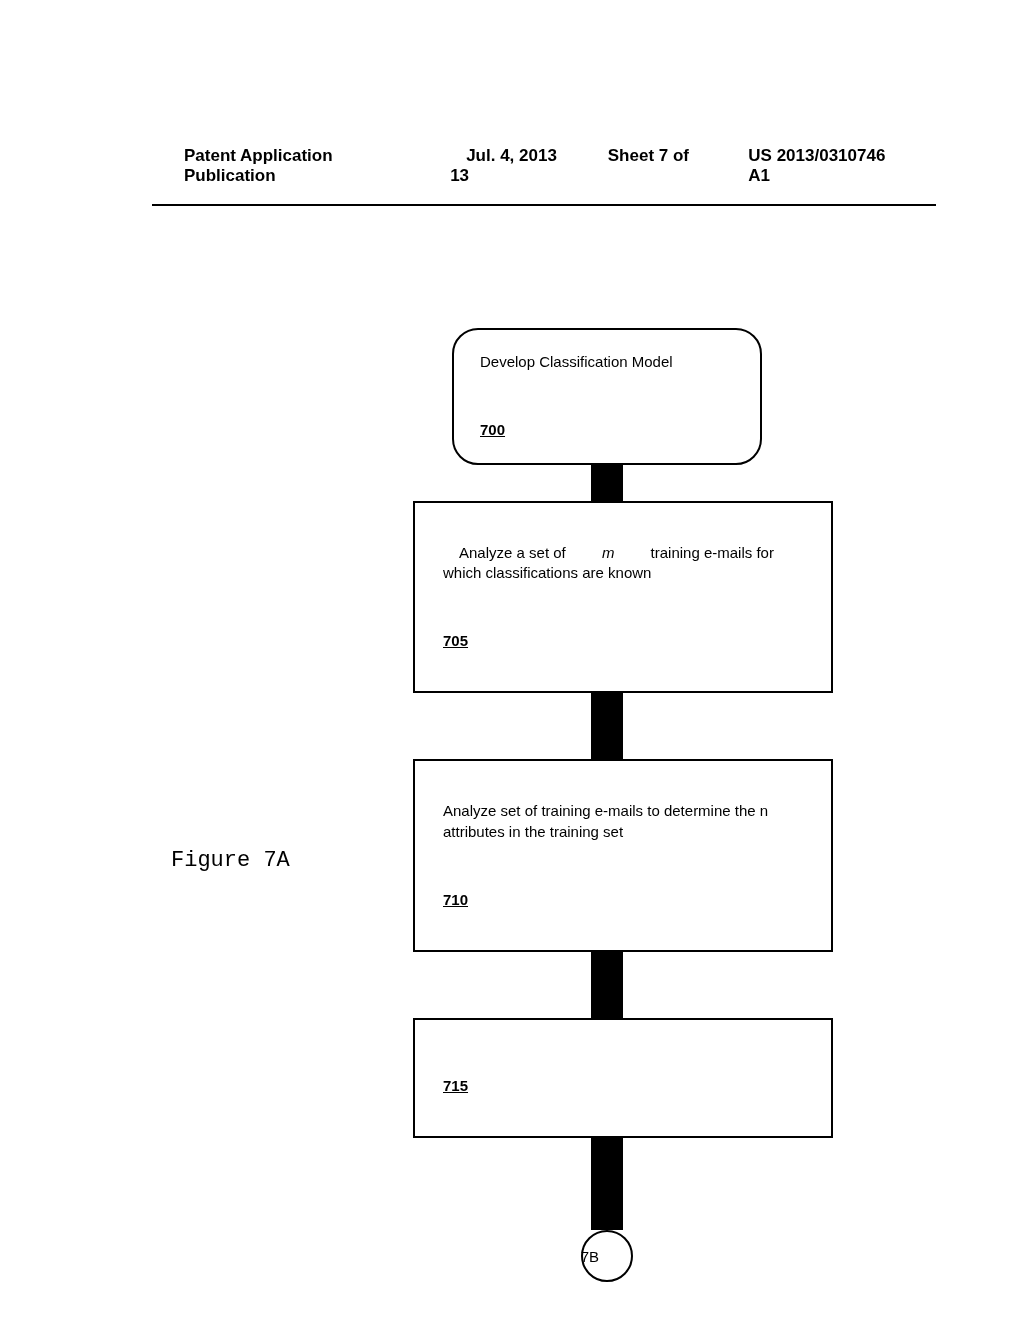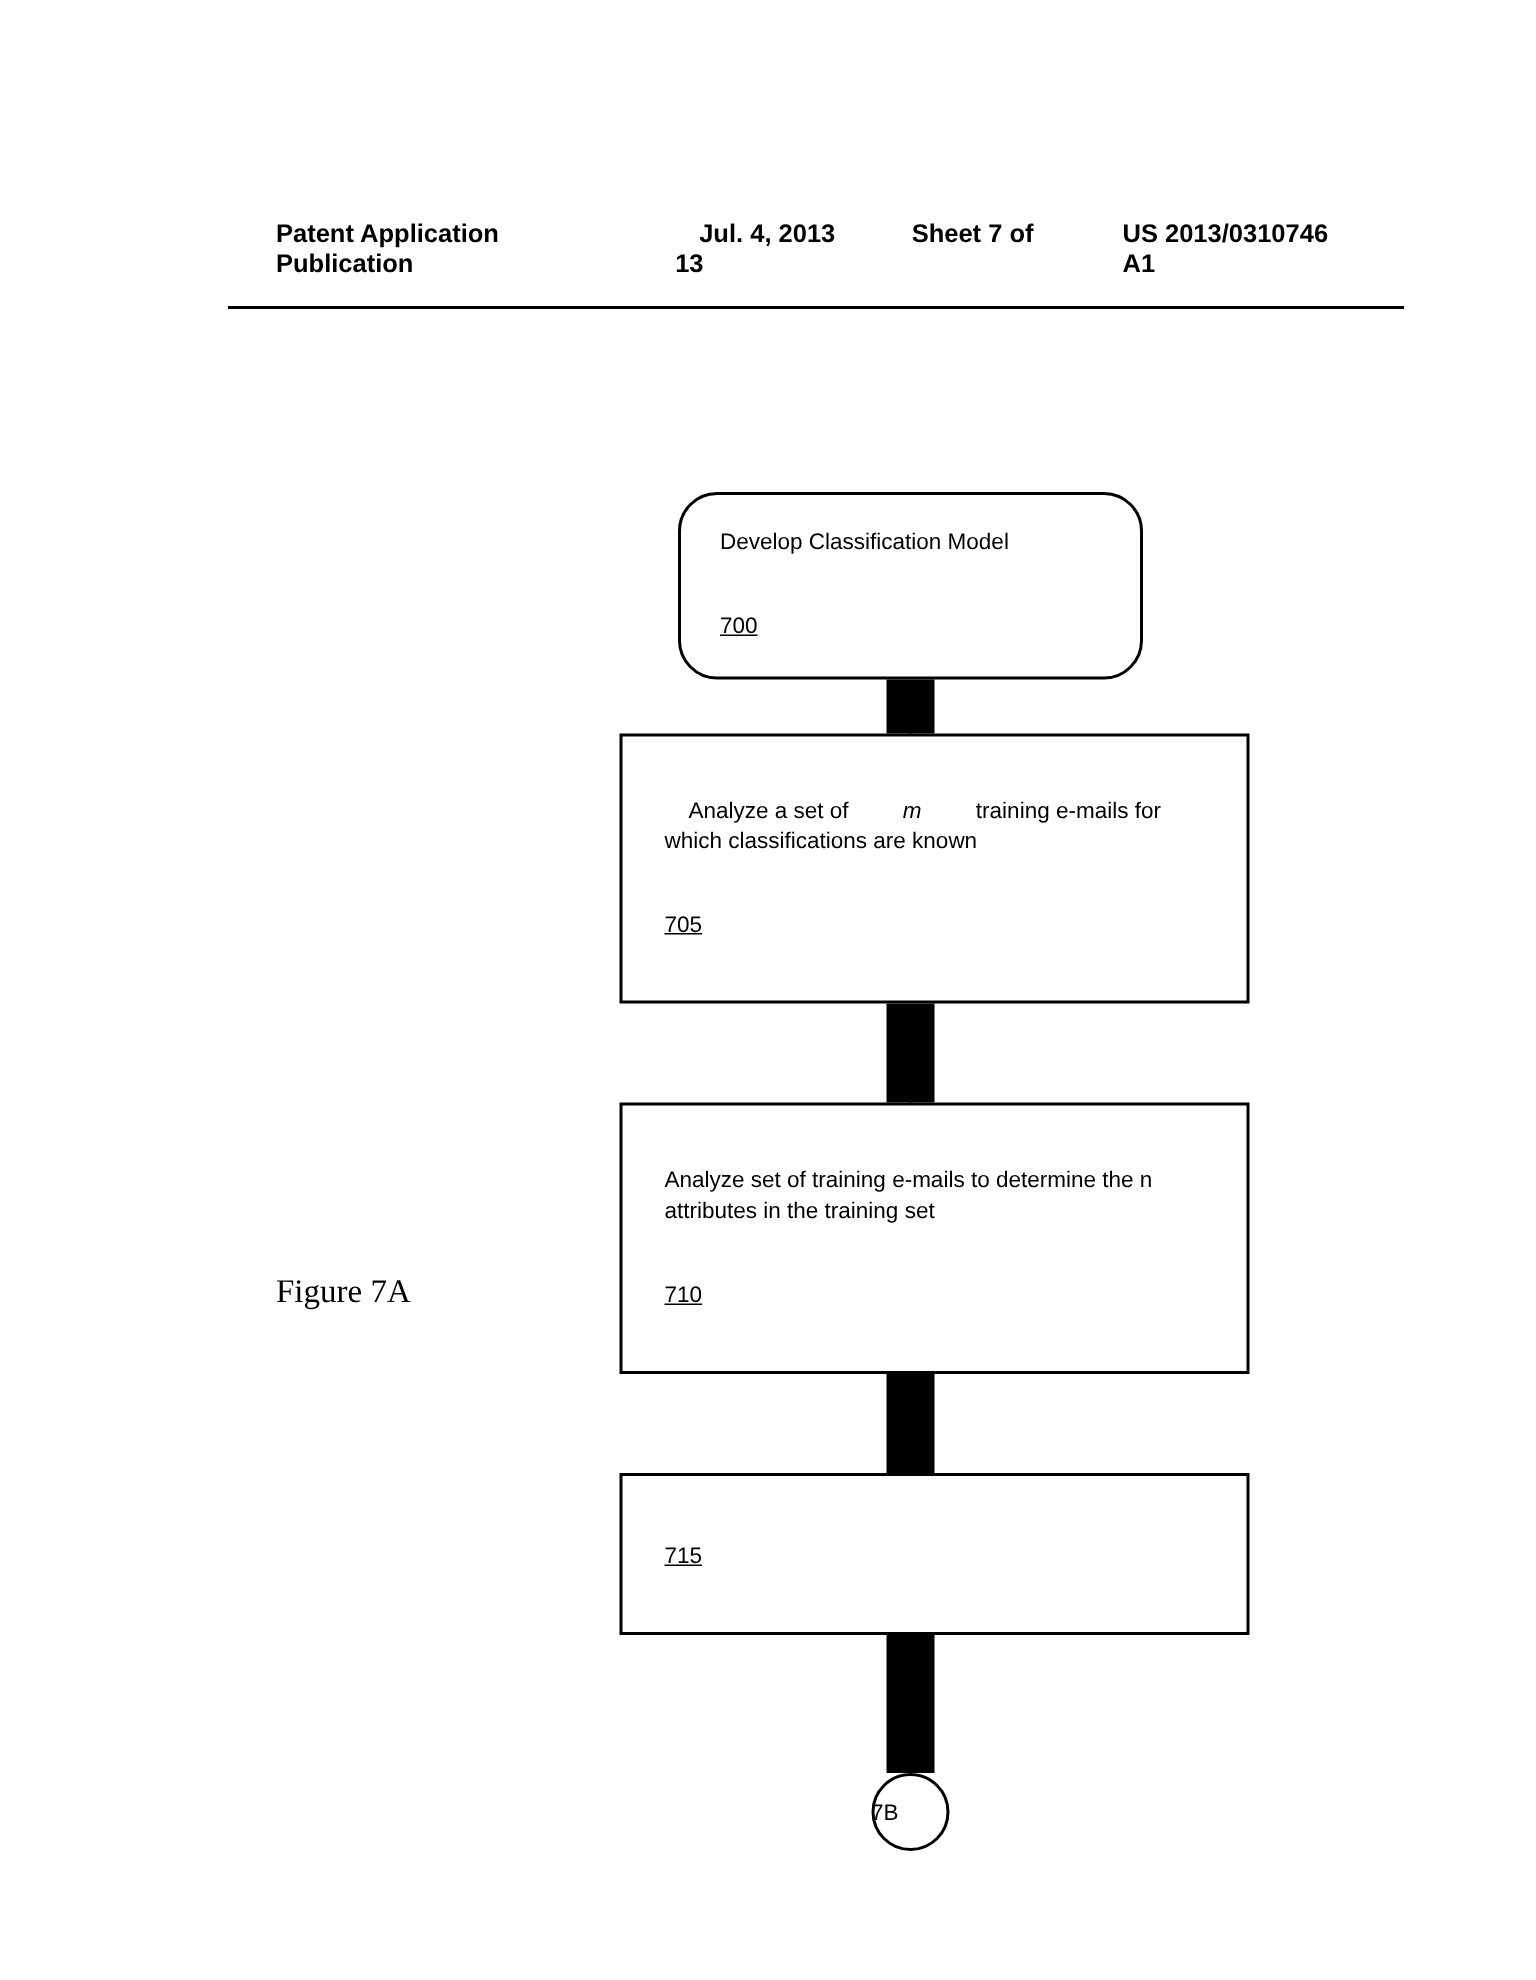--- a/index.html
+++ b/index.html
@@ -32,21 +32,22 @@
   .node {
     background: #fff;
     text-align: left;
     padding: 8px 10px;
     font-size: 15px;
     line-height: 1.35;
   }
   .node .ref {
     text-decoration: underline;
     display: inline-block;
-    margin-top: 4px;
+    margin-top: 16px;
+    font-weight: bold;
   }
 
   .terminator {
     width: 310px;
     margin: 0 auto;
     border: 2px solid #000;
     border-radius: 26px;
     padding: 6px 10px;
   }
 
@@ -88,23 +89,23 @@
   }
   .arrow-short { height: 36px; }
   .arrow-med { height: 66px; }
   .arrow-long { height: 92px; }
 
   .italic { font-style: italic; }
 
   .figure-label {
     position: absolute;
     top: 800px;
-    left: 136px;
+    left: 123px;
     font-size: 22px;
-    font-family: Liberation Serif, serif;
+    font-family: Liberation Mono, monospace;
   }
 </style>
 </head>
 <body>
 
 <div class="page">
 
   <div class="header">
     <span class="left">Patent Application Publication</span>
     <span class="mid">

